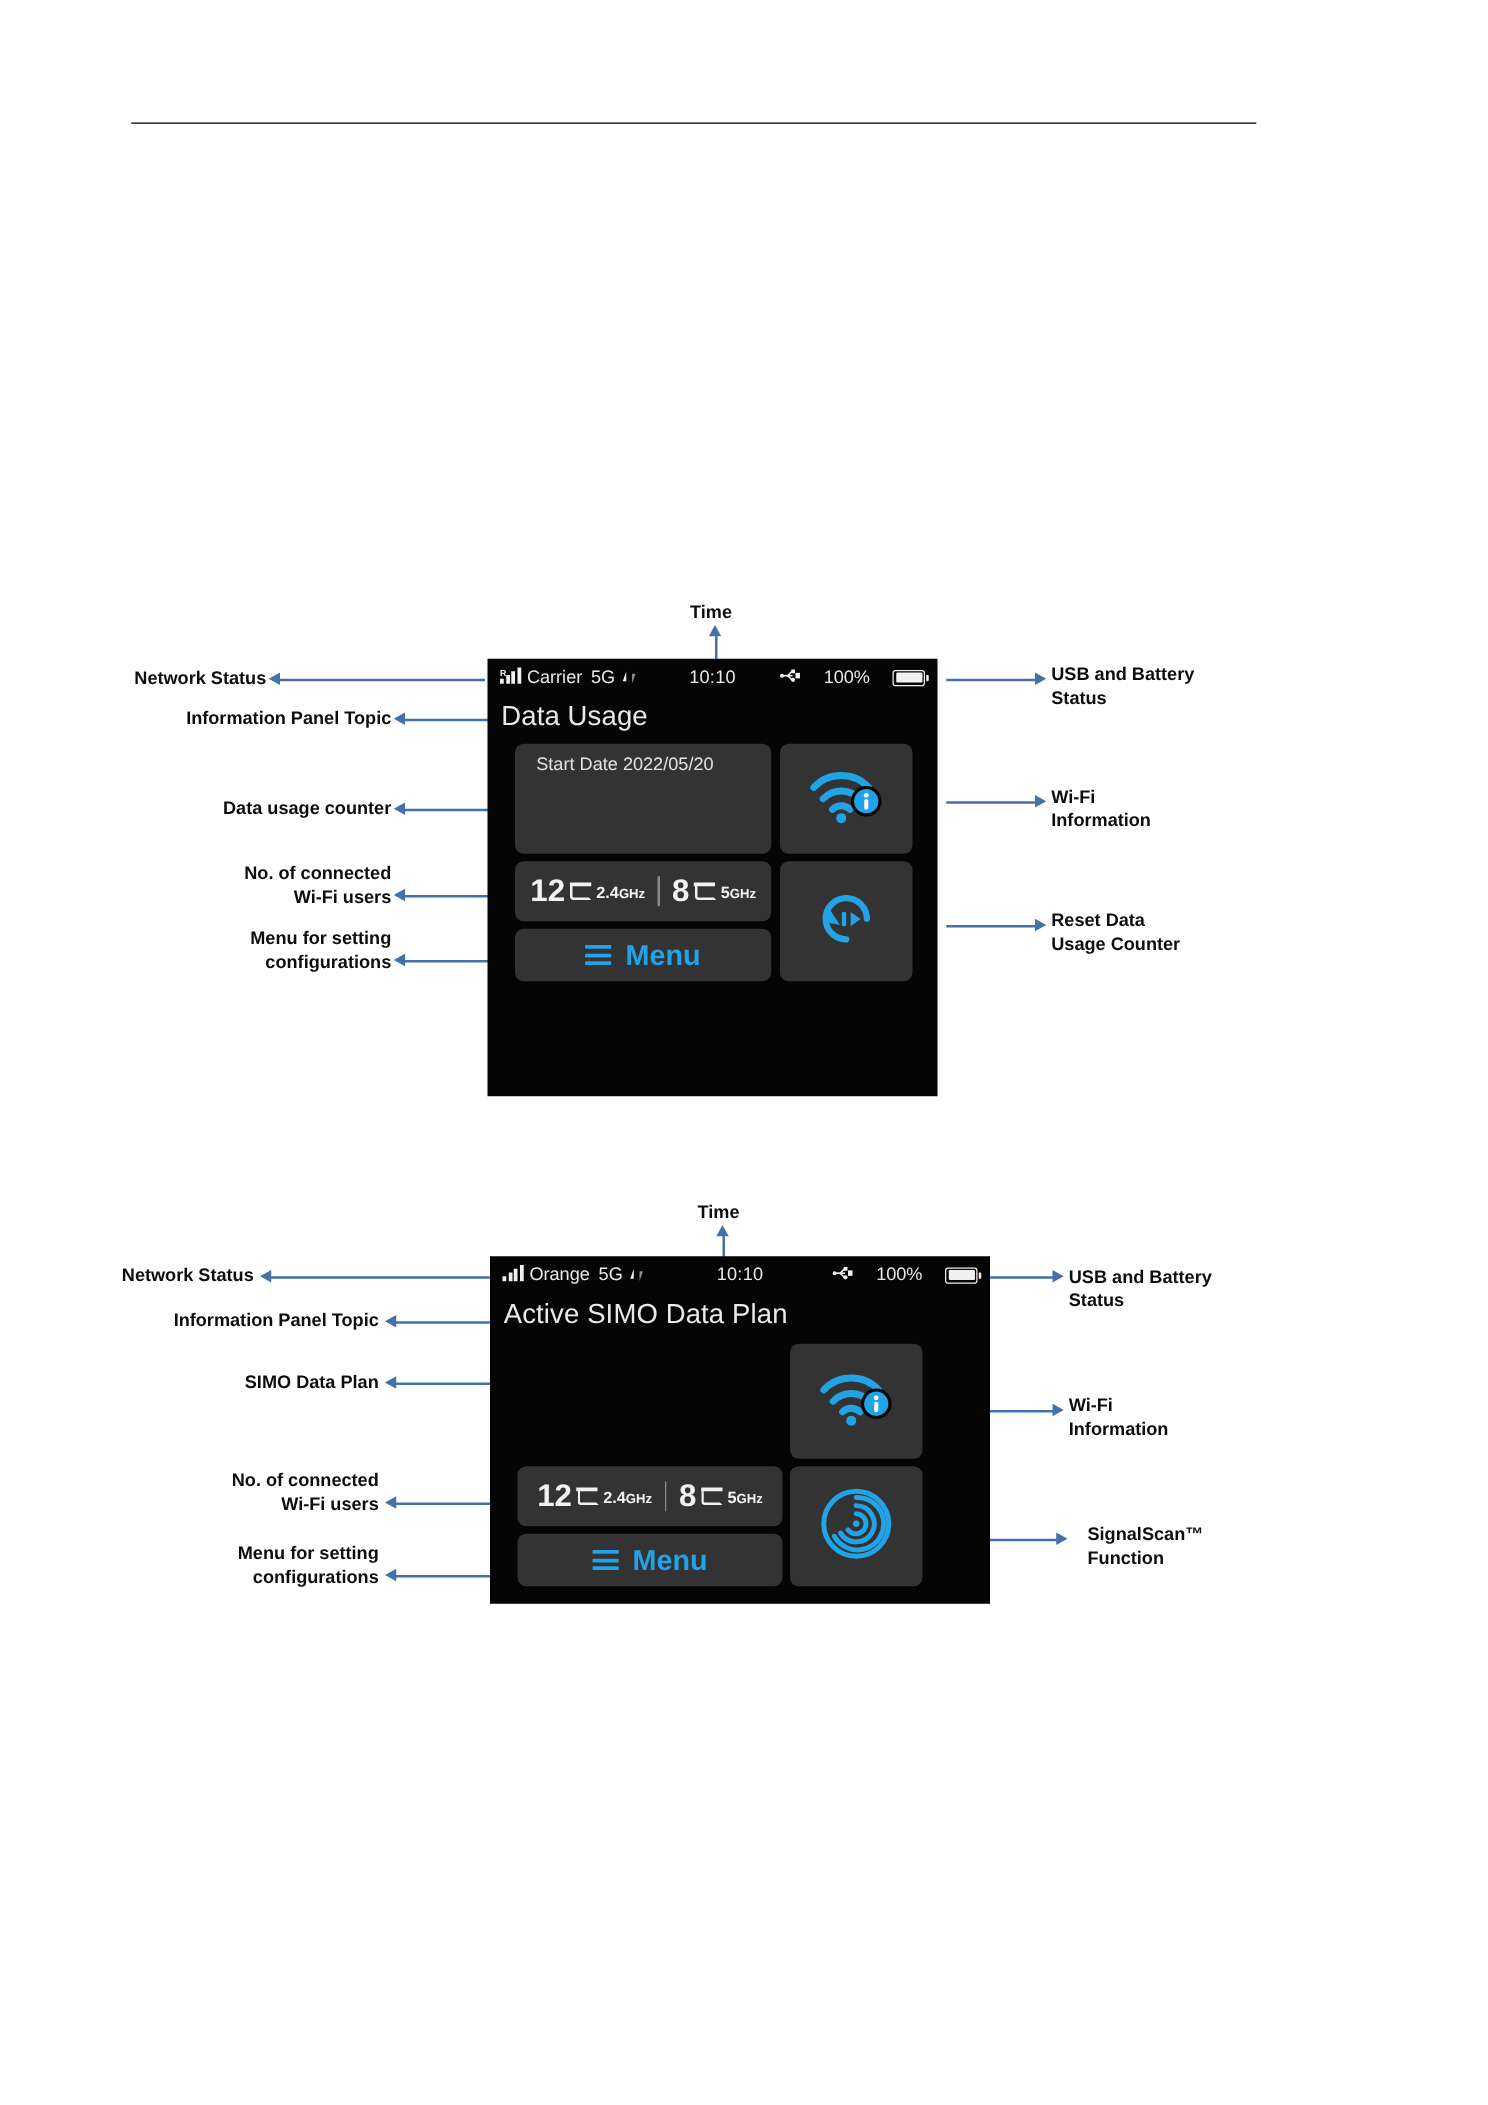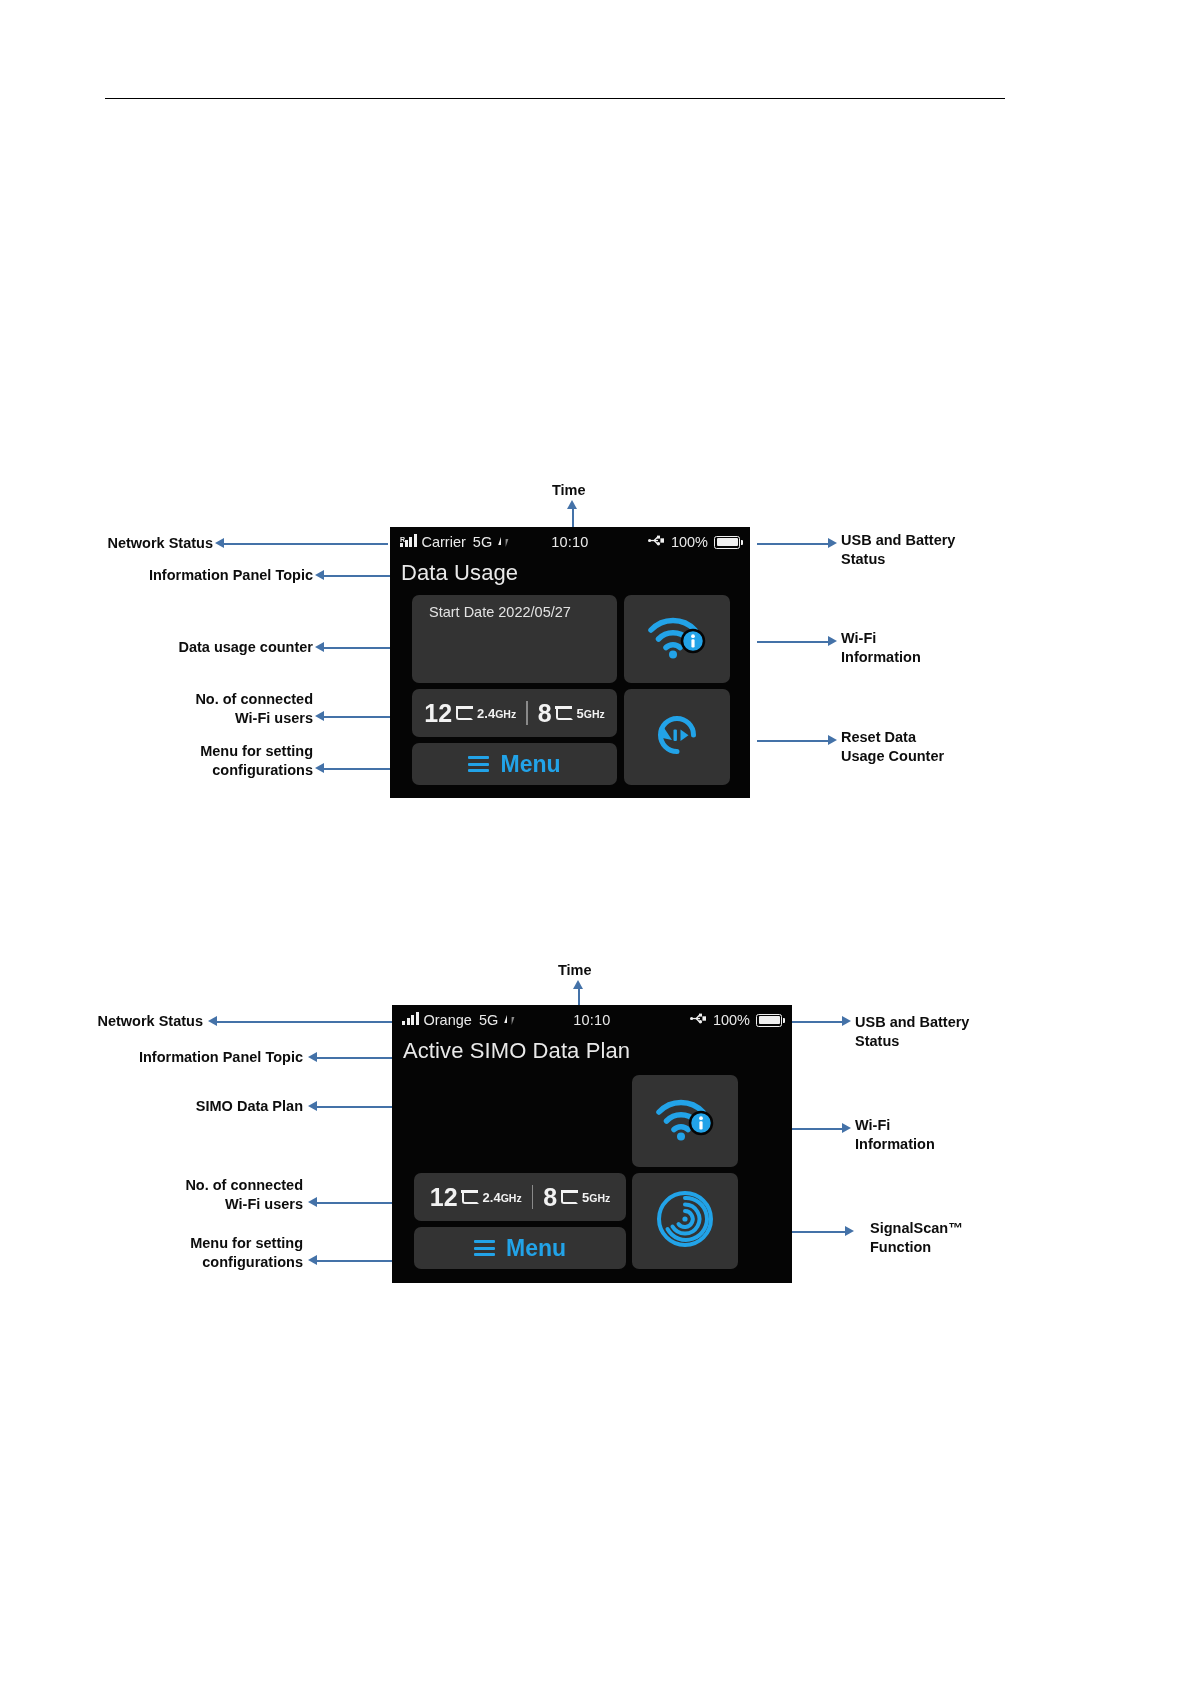--- a/index.html
+++ b/index.html
@@ -75,21 +75,21 @@
     position: absolute; left: 10px; top: 0; height: 30px;
     display: flex; align-items: center; gap: 5px;
   }
   .sb-time {
     position: absolute; left: 0; top: 0; width: 100%; height: 30px;
     display: flex; align-items: center; justify-content: center;
     font-size: 14.5px; letter-spacing: .2px;
   }
   .sb-right {
     position: absolute; right: 10px; top: 0; height: 30px;
-    display: flex; align-items: center; gap: 6px;
+    display: flex; align-items: center; gap: 18px;
   }
   .bars { display: inline-flex; align-items: flex-end; gap: 1.5px; height: 13px; }
   .bars i { display: block; width: 3px; background: #f0f0f0; }
   .bars i:nth-child(1) { height: 4px; }
   .bars i:nth-child(2) { height: 7px; }
   .bars i:nth-child(3) { height: 10px; }
   .bars i:nth-child(4) { height: 13px; }
   .roam-r {
     position: absolute; font-size: 7px; font-weight: bold; color: #f0f0f0;
     left: 0px; top: 2px;
@@ -219,21 +219,21 @@
   <div class="ann left-al" style="left:841px; top:629px; width:220px;">Wi-Fi
 Information</div>
   <div class="lead" style="left:757px; top:641px; width:72px;"></div>
   <div class="arrow arrow-right" style="left:828px; top:636px;"></div>
 
   <div class="ann left-al" style="left:841px; top:728px; width:220px;">Reset Data
 Usage Counter</div>
   <div class="lead" style="left:757px; top:740px; width:72px;"></div>
   <div class="arrow arrow-right" style="left:828px; top:735px;"></div>
 
-  <div class="device" style="left:390px; top:527px; width:360px; height:271px;">
+  <div class="device" style="left:390px; top:527px; width:360px; height:350px;">
 
     <div class="statusbar">
       <div class="sb-left">
         <span class="bars-wrap">
           <span class="roam-r">R</span>
           <span class="bars">
               <i></i>
               <i></i>
               <i></i>
               <i></i>
@@ -264,21 +264,21 @@
         <span class="pct">100%</span>
         <span class="batt">
             <i></i>
           </span>
       </div>
     </div>
 
     <div class="panel-title" style="top:33px;">Data Usage</div>
 
     <div class="tile" style="left:22px; top:68px; width:205px; height:88px;">
-      <div class="startdate">Start Date 2022/05/27</div>
+      <div class="startdate">Start Date 2022/05/20</div>
     </div>
 
     <div class="tile" style="left:22px; top:162px; width:205px; height:48px;">
       <div class="wifi-users">
         <span class="wu-group">
           <span class="wu-count">12</span>
           <span class="wu-ico"></span>
           <span class="wu-band"><span>2.4</span><small>GHz</small></span>
         </span>
         <span class="wu-sep"></span>

